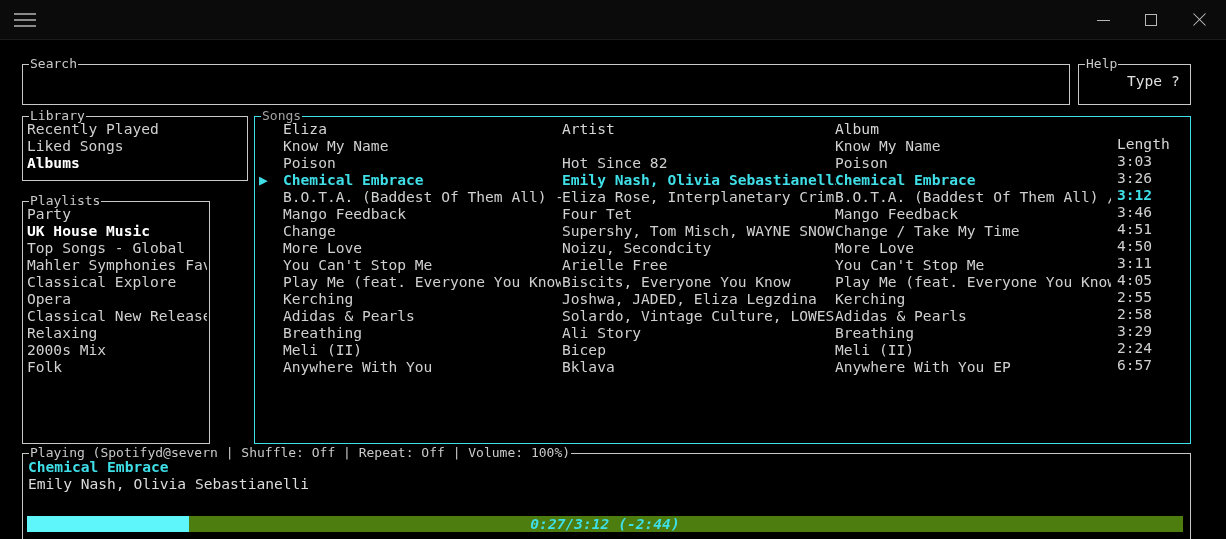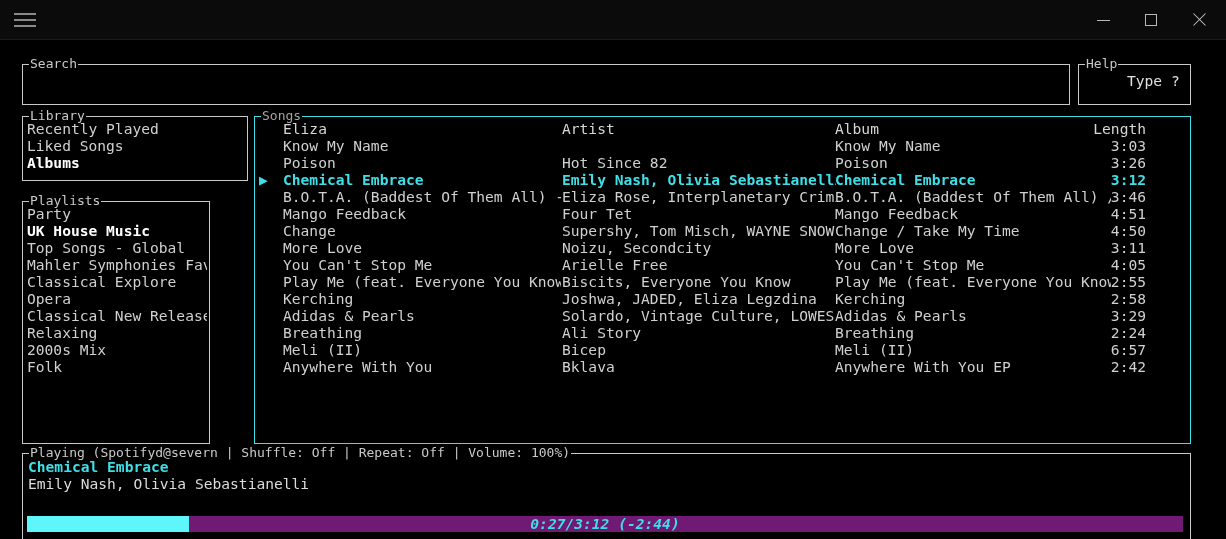--- a/index.html
+++ b/index.html
@@ -115,39 +115,39 @@
   #songs-head, .song-row {
     position: relative; height: 17px; line-height: 17px;
     font-size: 14.6px; white-space: nowrap;
   }
   #songs-inner { position: absolute; left: 4px; top: 3px; right: 3px; overflow: hidden; }
   .col { position: absolute; top: 0; overflow: hidden; white-space: nowrap; }
   .col-marker { left: 0;    width: 20px; }
   .col-title  { left: 24px; width: 278px; }
   .col-artist { left: 303px; width: 274px; }
   .col-album  { left: 576px; width: 276px; }
-  .col-length { left: 827px; width: 60px; text-align: right; }
+  .col-length { left: 858px; width: 60px; text-align: left; margin-top: 15px; }
   #songs-head .col { color: #d6d6d6; }
   .song-row .col { color: #d0d0d0; }
   .song-row.playing .col { color: #3fdfe8; font-weight: bold; }
 
   
   #playing-box { left: 22px; top: 413px; width: 1169px; height: 94px; }
   #np-title {
     position: absolute; left: 5px; top: 4px;
     color: #3fdfe8; font-weight: bold; font-size: 14.6px; line-height: 17px;
     white-space: nowrap;
   }
   #np-artist {
     position: absolute; left: 5px; top: 21px;
     color: #dcdcdc; font-size: 14.6px; line-height: 17px; white-space: nowrap;
   }
   #progress-track {
     position: absolute; left: 4px; top: 62px; right: 7px; height: 16px;
-    background: #701a75;
+    background: #4d7c0f;
     padding-left: 24px;
   }
   #progress-fill {
     position: absolute; left: 0; top: 0; height: 16px;
     background: #5ef5fb;
   }
   #progress-time {
     position: absolute; left: 0; top: 0; width: 100%; height: 16px;
     line-height: 16px; text-align: center;
     color: #3fdfe8; font-weight: bold; font-style: italic;

